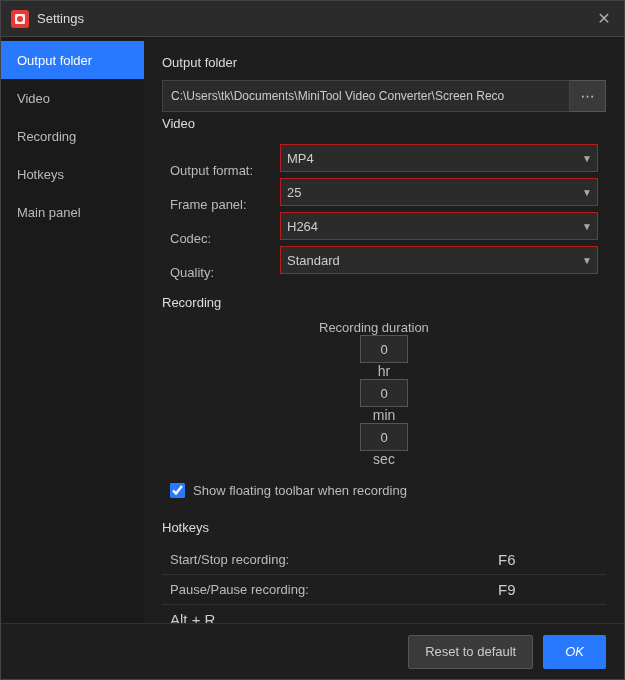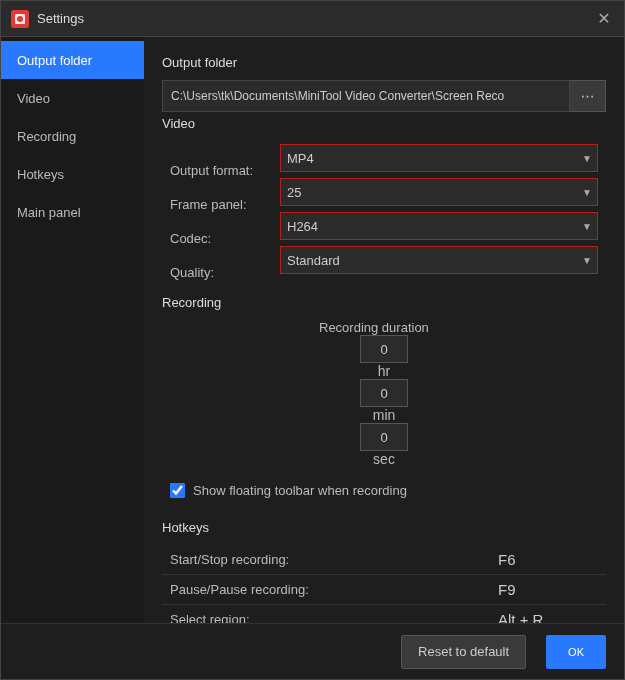--- a/index.html
+++ b/index.html
@@ -230,42 +230,43 @@
       padding: 4px 0;
     }
     .footer {
       height: 56px;
       background: #1e1e1e;
       border-top: 1px solid #333;
       display: flex;
       align-items: center;
       justify-content: flex-end;
       padding: 0 18px;
-      gap: 20px;
+      gap: 10px;
       flex-shrink: 0;
     }
     .btn-reset {
       height: 34px;
       padding: 0 16px;
       background: #3a3a3a;
       border: 1px solid #555;
       color: #ccc;
       font-size: 13px;
       cursor: pointer;
       border-radius: 2px;
     }
     .btn-ok {
       height: 34px;
       padding: 0 22px;
       background: #2979ff;
       border: none;
       color: #fff;
-      font-size: 11px;
+      font-size: 13px;
       cursor: pointer;
       border-radius: 2px;
+      font-style: italic;
     }
   </style>
 </head>
 <body>
 
 <div class="window">
 
   <div class="titlebar">
     <svg class="titlebar-icon" viewBox="0 0 18 18">
       <rect width="18" height="18" rx="3" fill="#e53935"></rect>
@@ -367,21 +368,20 @@
         <div class="section-label">Hotkeys</div>
         <div class="hotkey-row">
           <span class="hotkey-label">Start/Stop recording:</span>
           <span class="hotkey-value">F6</span>
         </div>
         <div class="hotkey-row">
           <span class="hotkey-label">Pause/Pause recording:</span>
           <span class="hotkey-value">F9</span>
         </div>
         <div class="hotkey-row">
-          <span class="hotkey-label">Select region:</span>
           <span class="hotkey-value">Alt + R</span>
         </div>
         <div class="hotkey-row">
           <span class="hotkey-value">Alt + F</span>
         </div>
       </div>
 
       <div>
         <div class="main-panel-label">Main panel</div>
       </div>

